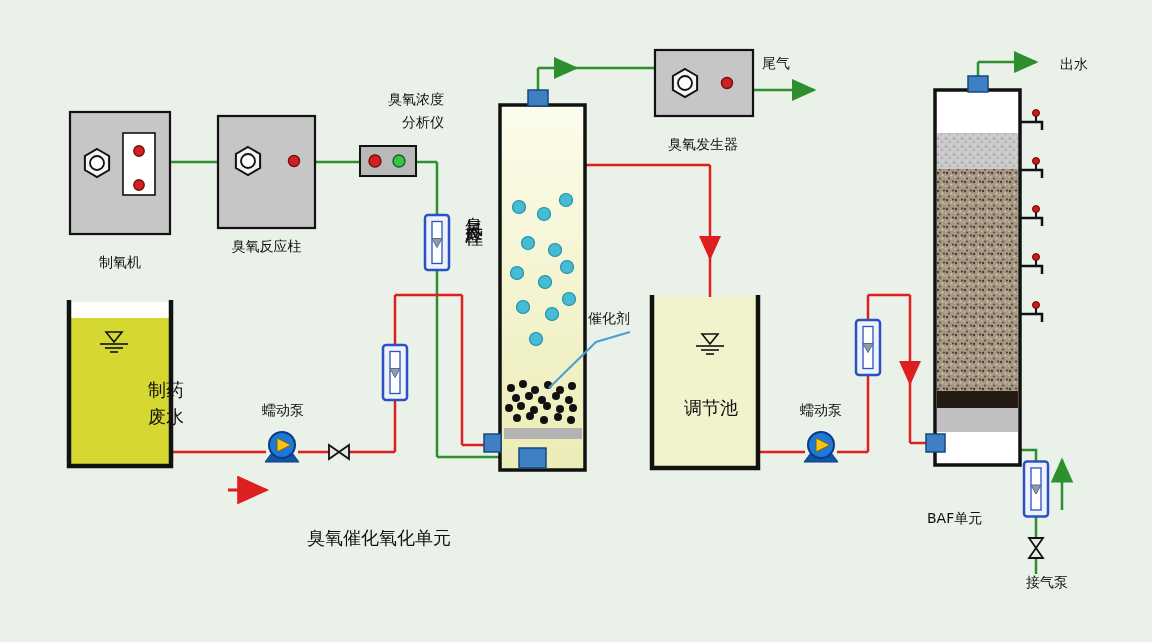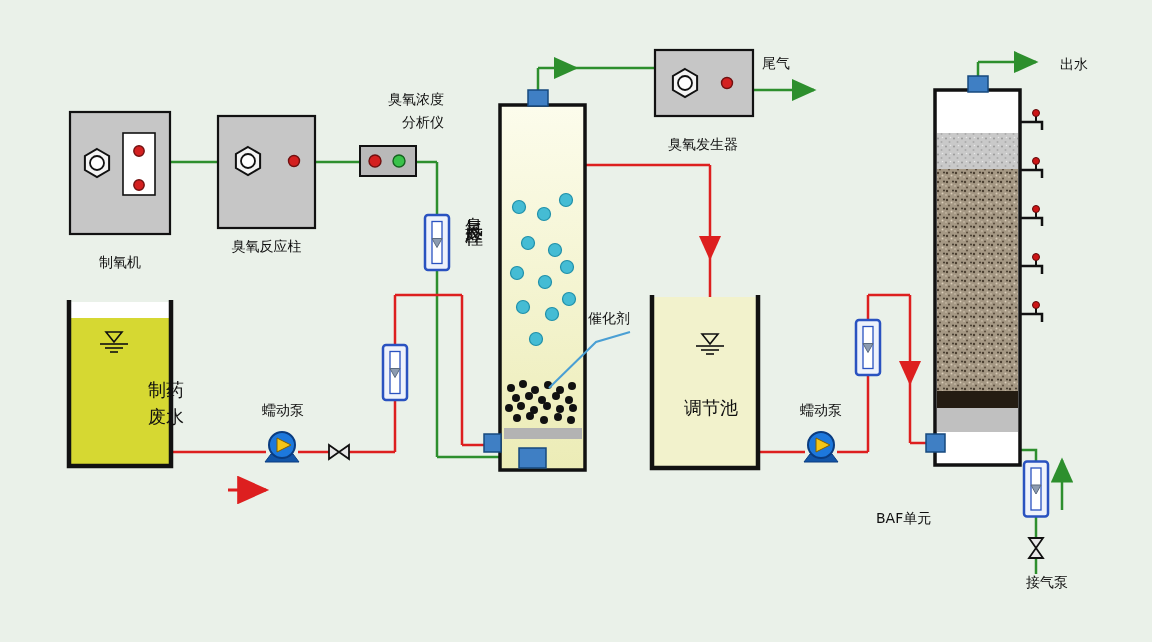--- a/index.html
+++ b/index.html
@@ -279,20 +279,21 @@
   <span class="line">制药</span>
   <span class="line">废水</span>
 </div>
 
 <div class="lbl center" style="left:233px;top:402px;width:100px;">蠕动泵</div>
 
 <div class="lbl center" style="left:771px;top:402px;width:100px;">蠕动泵</div>
 
 <div class="lbl center big" style="left:655px;top:396px;width:112px;">调节池</div>
 
-
-<div class="lbl" style="left:876px;top:510px;">BAF单元</div>
+<div class="lbl big" style="left:307px;top:526px;">臭氧催化氧化单元</div>
+
+<div class="lbl" style="left:927px;top:510px;">BAF单元</div>
 
 <div class="lbl" style="left:1026px;top:574px;">接气泵</div>
 
 <div class="lbl" style="left:1060px;top:56px;text-align:right;">出水</div>
 
 </div>
 
 </body></html>

